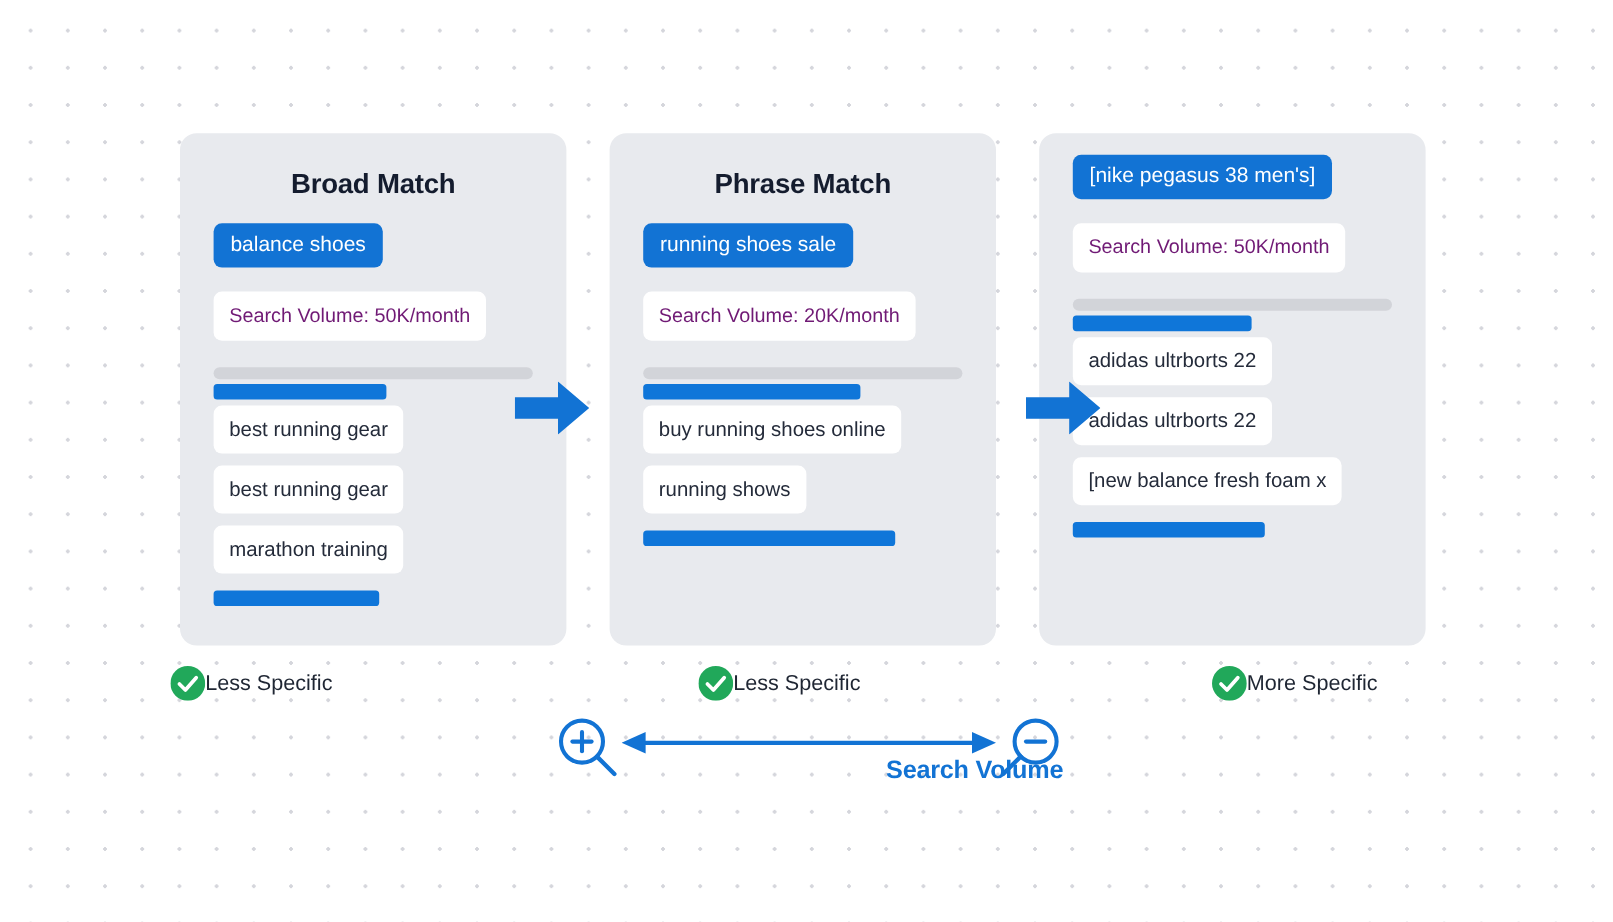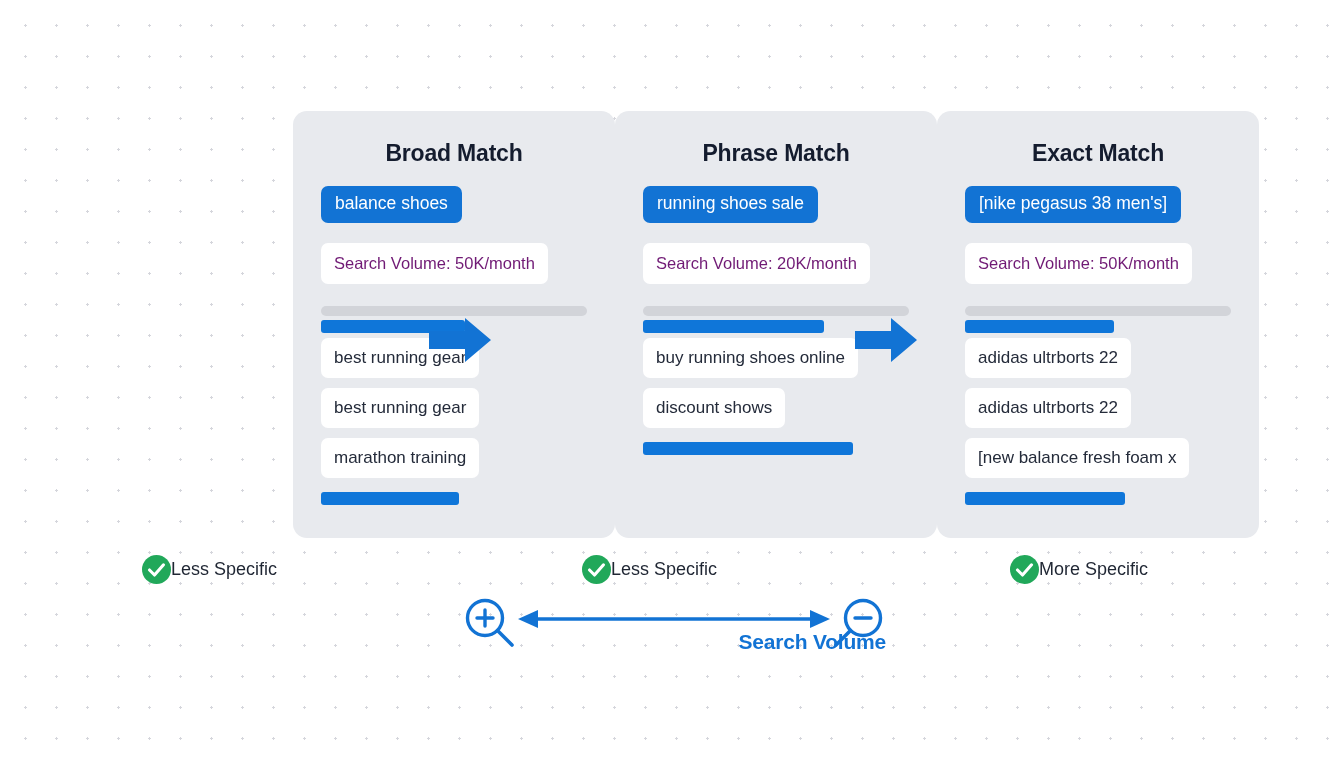--- a/index.html
+++ b/index.html
@@ -26,22 +26,23 @@
   }
 
   
   .cards-row {
     position: absolute;
     left: 79px;
     top: 111px;
     width: 1180px;
     height: 427px;
     display: flex;
-    justify-content: flex-end;
+    justify-content: center;
     align-items: stretch;
+    gap: 36px;
   }
 
   .match-card {
     width: 322px;
     background: #e8eaee;
     border-radius: 14px;
     padding: 18px 28px 0 28px;
     display: flex;
     flex-direction: column;
     position: relative;
@@ -222,27 +223,26 @@
     </div>
 
     <div class="match-card">
       <div class="card-title">Phrase Match</div>
       <div class="keyword-pill">running shoes sale</div>
       <div class="volume-box">Search Volume: 20K/month</div>
       <div class="bar-track"></div>
       <div class="bar-fill" style="width:68%"></div>
       <div class="terms">
         <div class="term-box">buy running shoes online</div>
-        <div class="term-box">discount shows</div>
+        <div class="term-box">running shows</div>
       </div>
       <div class="bar-bottom" style="width:79%"></div>
     </div>
 
     <div class="match-card">
-      <div class="card-title">Exact Match</div>
       <div class="keyword-pill">[nike pegasus 38 men's]</div>
       <div class="volume-box">Search Volume: 50K/month</div>
       <div class="bar-track"></div>
       <div class="bar-fill" style="width:56%"></div>
       <div class="terms">
         <div class="term-box">adidas ultrborts 22</div>
         <div class="term-box">adidas ultrborts 22</div>
         <div class="term-box">[new balance fresh foam x</div>
       </div>
       <div class="bar-bottom" style="width:60%"></div>

